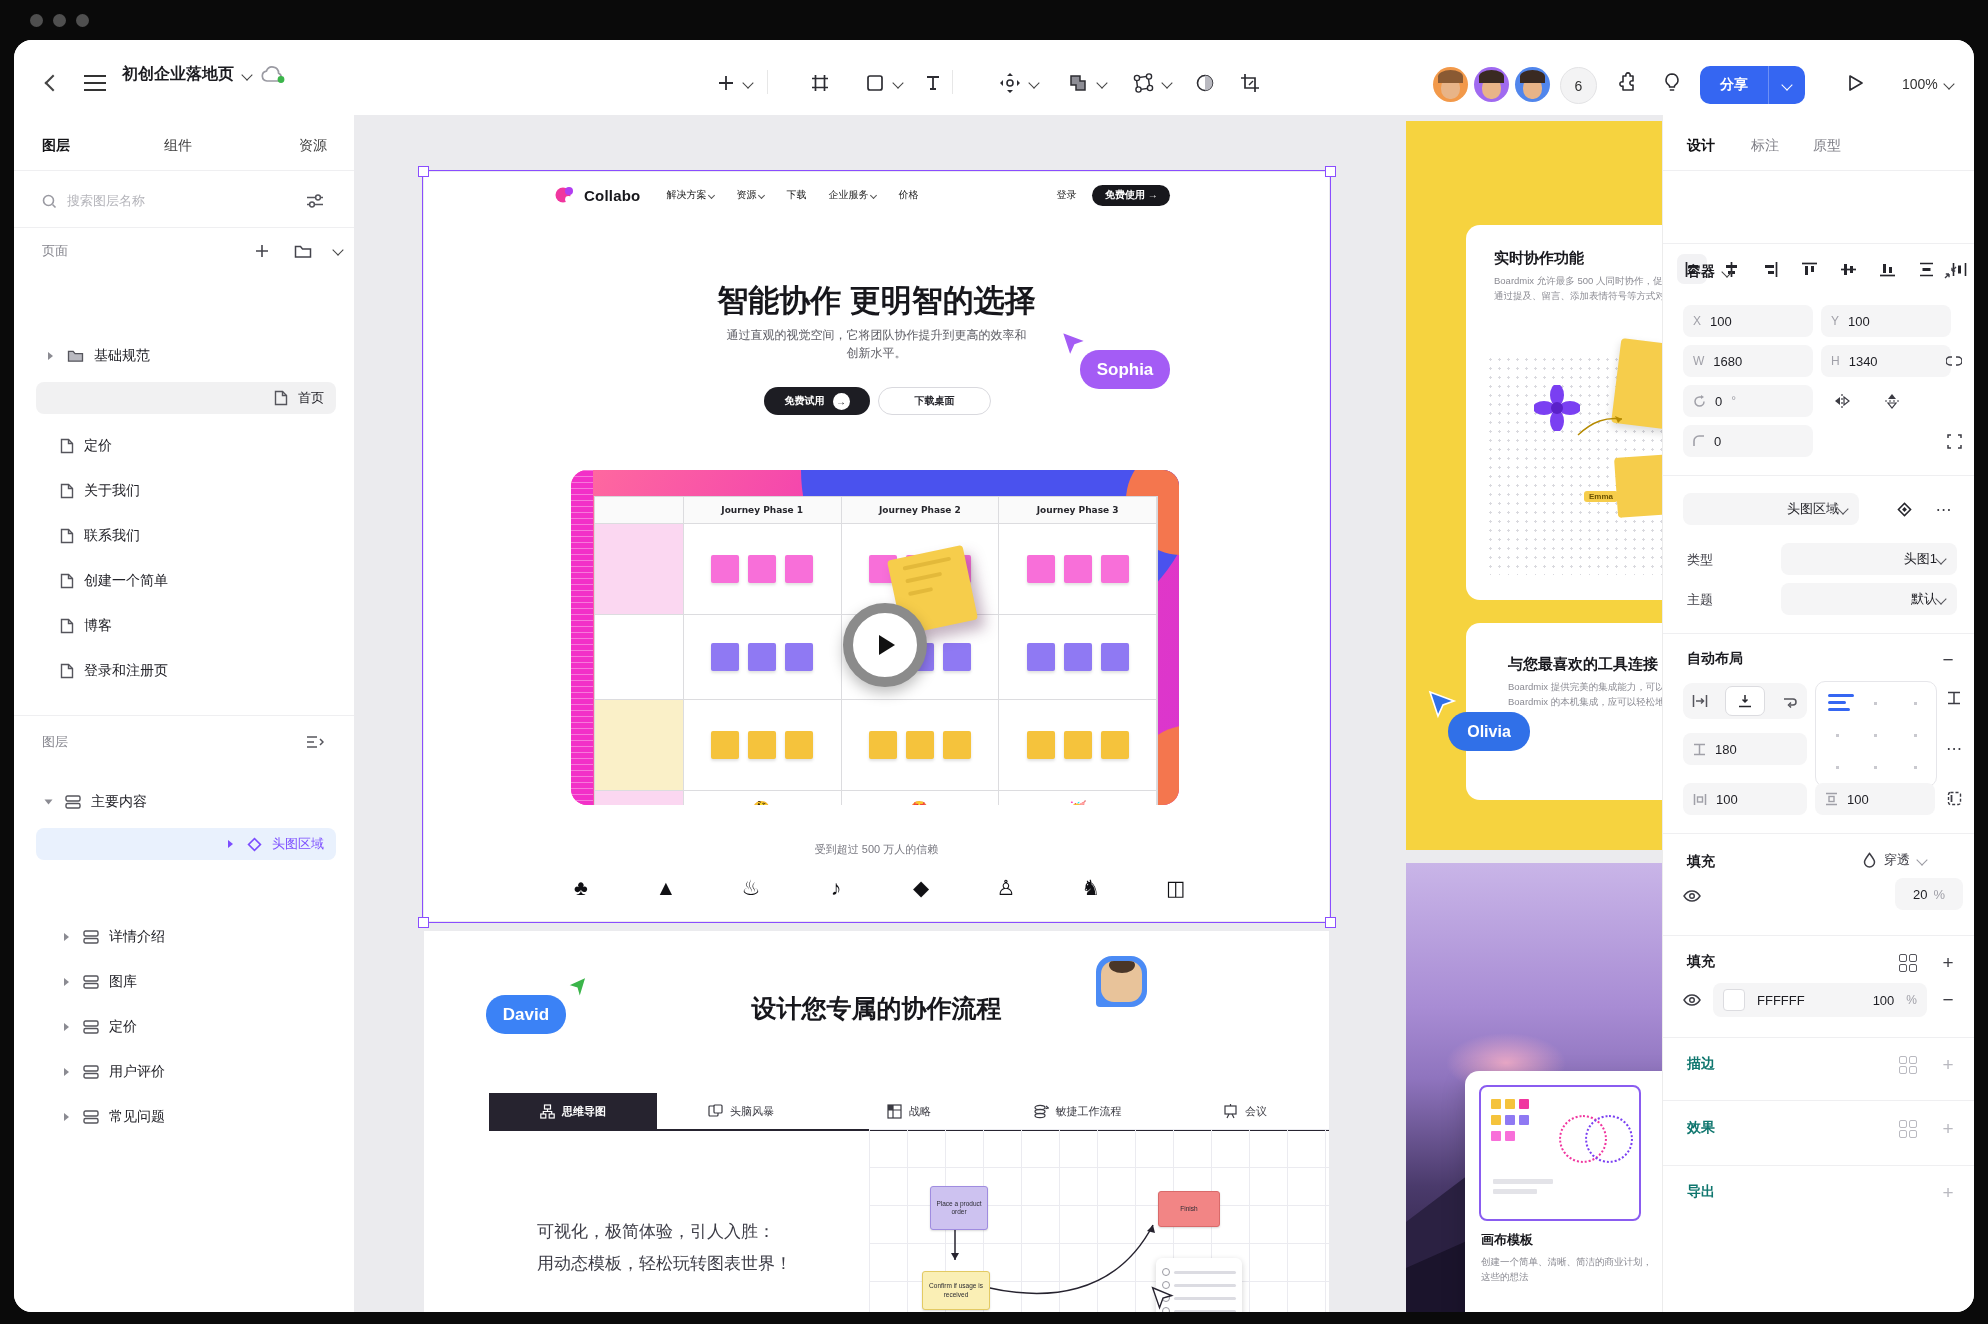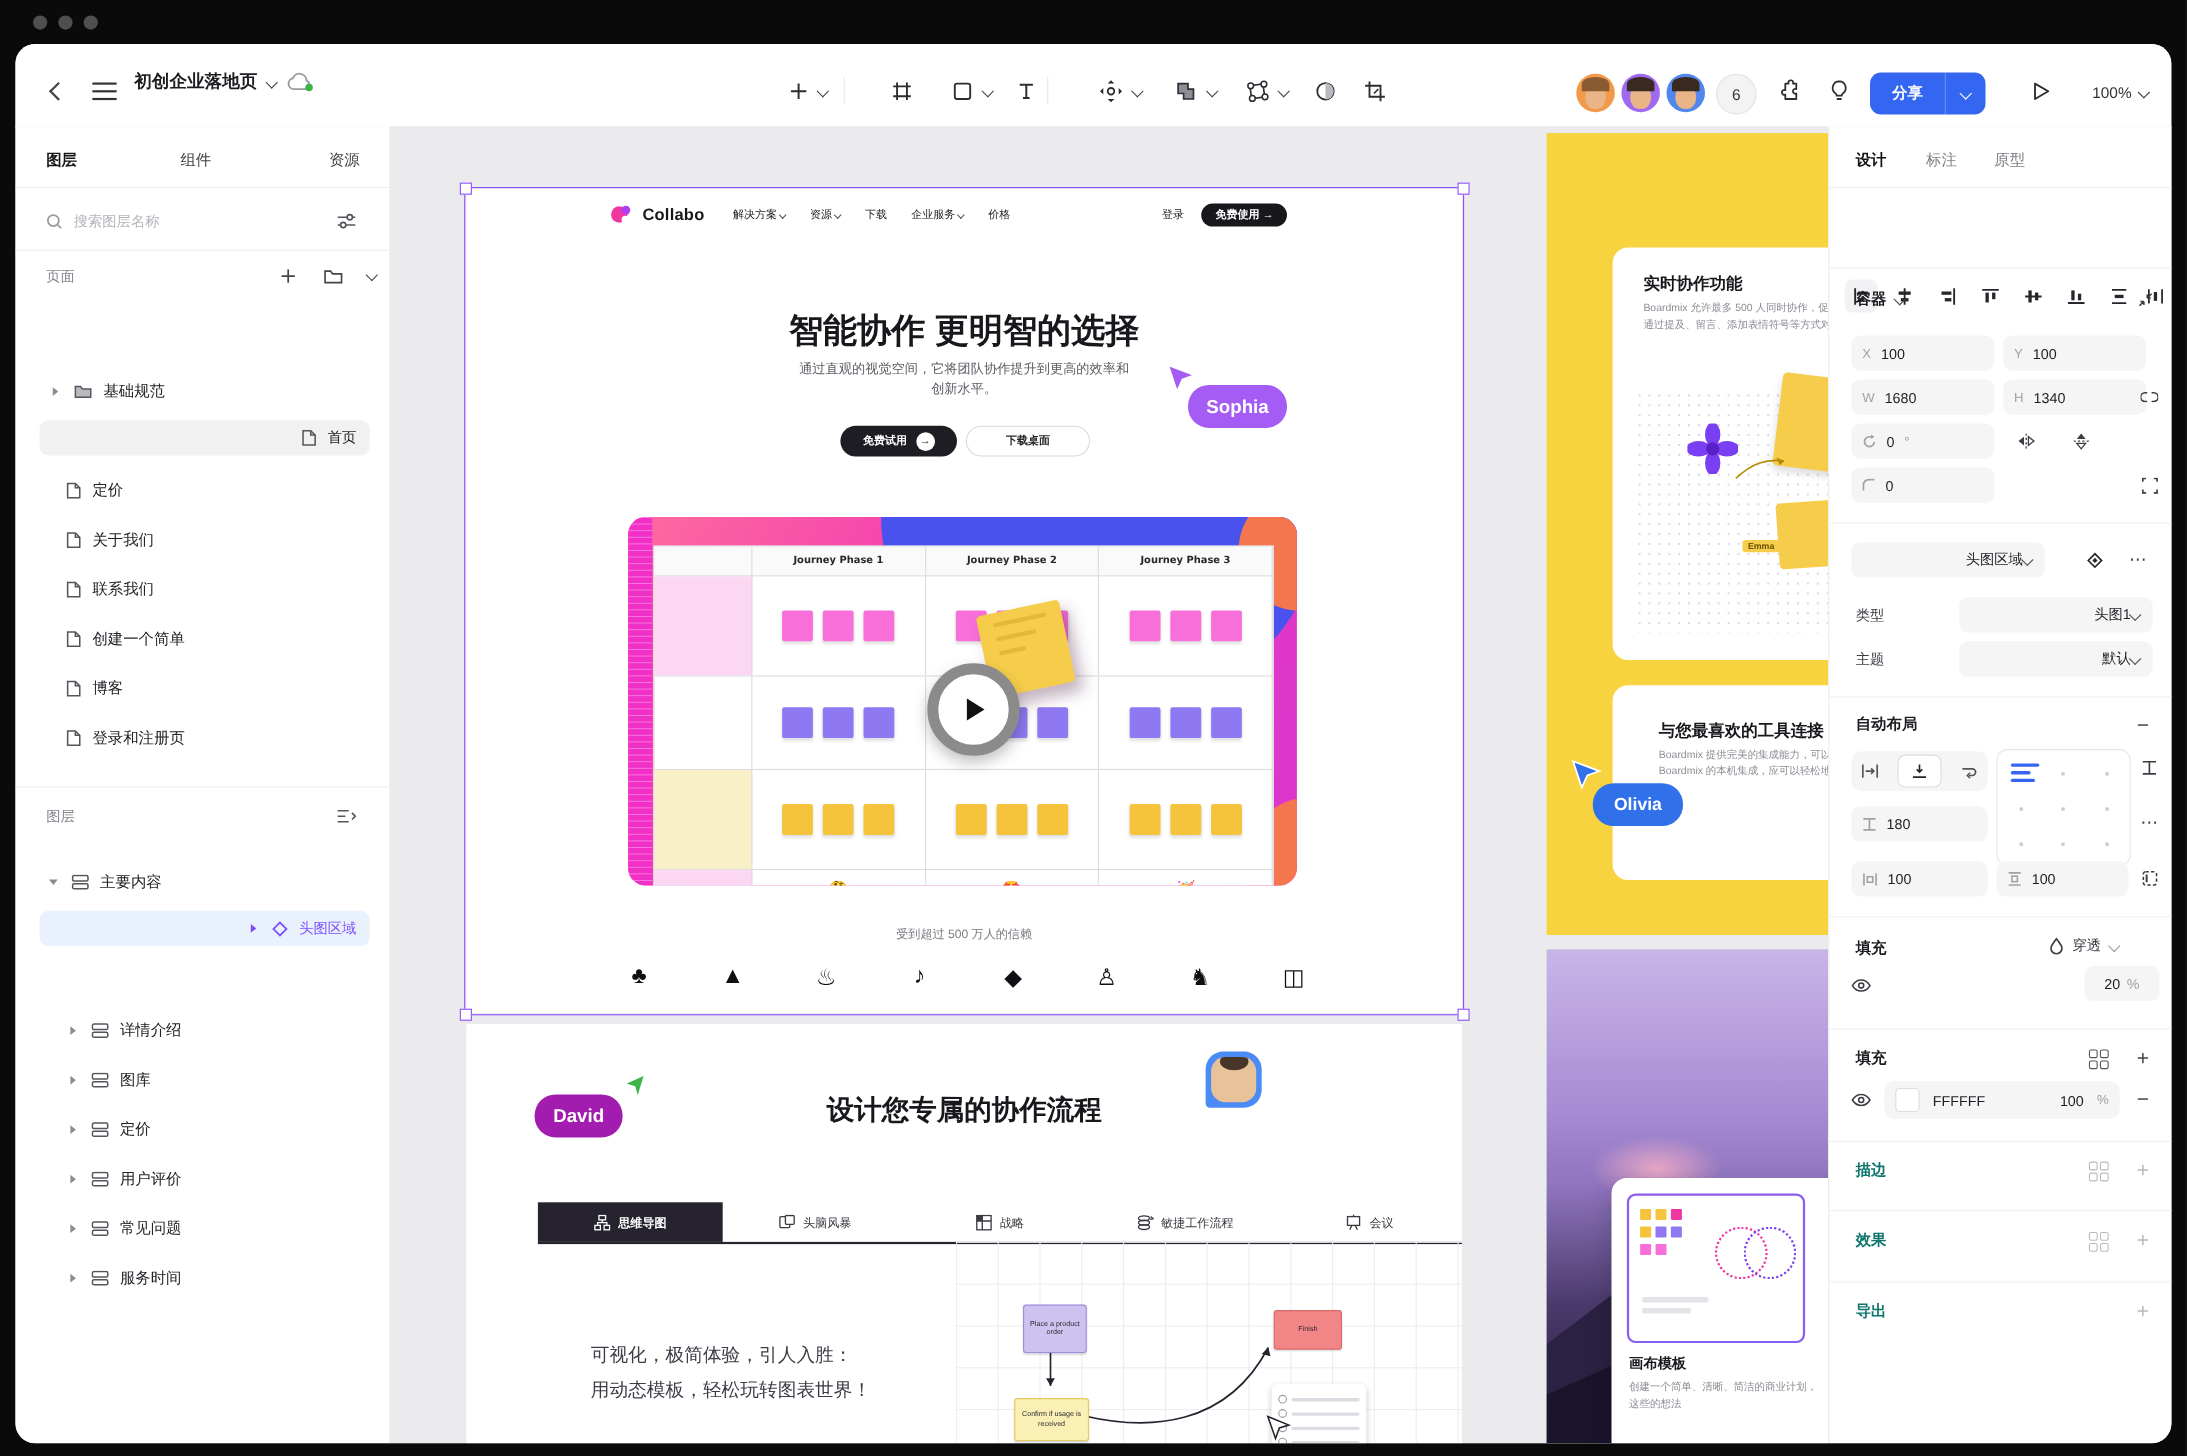--- a/index.html
+++ b/index.html
@@ -418,28 +418,20 @@
       <span>用户评价</span>
     </div>
     <div class="pitem" style="top:983px">
       <span class="caret" style="margin-left:28px"></span>
       <svg class="fico" width="16" height="14" viewBox="0 0 16 14">
           <rect x="1" y="1" width="14" height="5" rx="1.5" fill="none" stroke="#55555c" stroke-width="1.4"></rect>
           <rect x="1" y="8.5" width="14" height="4.5" rx="1.5" fill="none" stroke="#55555c" stroke-width="1.4"></rect>
         </svg>
       <span>常见问题</span>
     </div>
-    <div class="pitem" style="top:1028px">
-      <span class="caret" style="margin-left:28px"></span>
-      <svg class="fico" width="16" height="14" viewBox="0 0 16 14">
-          <rect x="1" y="1" width="14" height="5" rx="1.5" fill="none" stroke="#55555c" stroke-width="1.4"></rect>
-          <rect x="1" y="8.5" width="14" height="4.5" rx="1.5" fill="none" stroke="#55555c" stroke-width="1.4"></rect>
-        </svg>
-      <span>服务时间</span>
-    </div>
   </div>
 
   <div class="abs" id="canvas">
     <div id="cin">
 
       <div class="frame" style="left:410px;top:132px;width:905px;height:749px"></div>
 
       <div id="d-nav">
         <svg width="22" height="22" viewBox="0 0 22 22" style="margin-left:130px">
           <circle cx="9" cy="11" r="7.5" fill="#f0369f"></circle>
@@ -585,21 +577,21 @@
         <path d="M2 2l24 9-11 4-5 11z" fill="#a45cf5" stroke="#fff" stroke-width="1.6"></path>
       </svg>
       <div class="cursor-pill" style="left:1066px;top:310px;width:90px;height:39px;background:#a45cf5;font-size:17px">Sophia</div>
 
       <div class="frame" style="left:410px;top:891px;width:905px;height:390px"></div>
       <div id="d2-headline">设计您专属的协作流程</div>
 
       <svg class="abs" style="left:548px;top:934px" width="28" height="28" viewBox="0 0 30 30">
         <path d="M26 3L6 12l10 3 3 11z" fill="#3bb54a" stroke="#fff" stroke-width="1.6"></path>
       </svg>
-      <div class="cursor-pill" style="left:472px;top:955px;width:80px;height:39px;background:#a21caf;font-size:17px">David</div>
+      <div class="cursor-pill" style="left:472px;top:955px;width:80px;height:39px;background:#3b82f6;font-size:17px">David</div>
 
       <div class="abs" style="left:1082px;top:916px;width:51px;height:51px;background:#4b8bf5;border-radius:16px 16px 16px 4px">
         <div class="abs" style="left:5px;top:5px;width:41px;height:41px;border-radius:13px;background:#e8c39a;overflow:hidden">
           <div class="abs" style="left:8px;top:-4px;width:26px;height:16px;border-radius:50%;background:#4a3628"></div>
         </div>
       </div>
 
       <div id="tabbar">
         <div class="dtab on">
           <svg width="15" height="15" viewBox="0 0 15 15">

